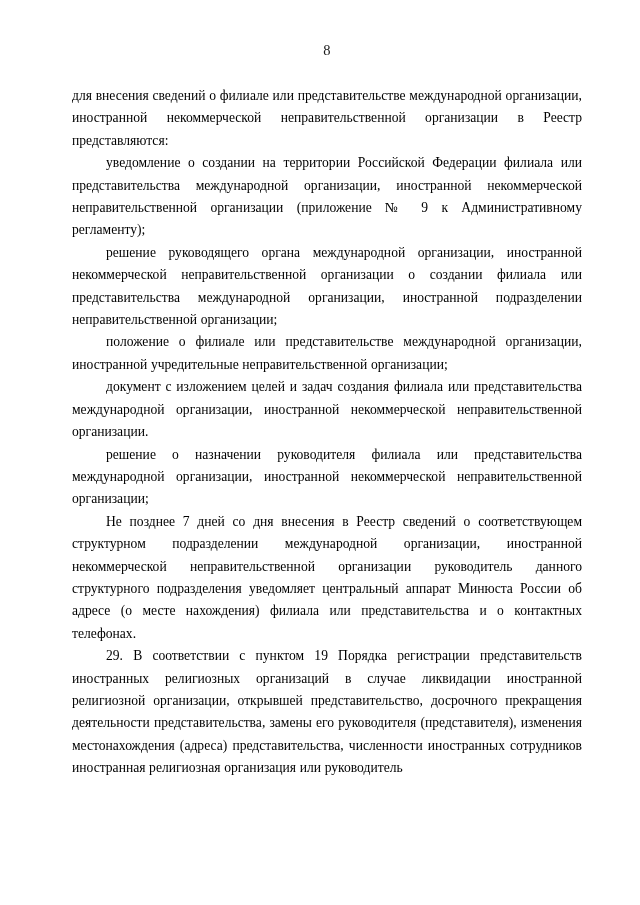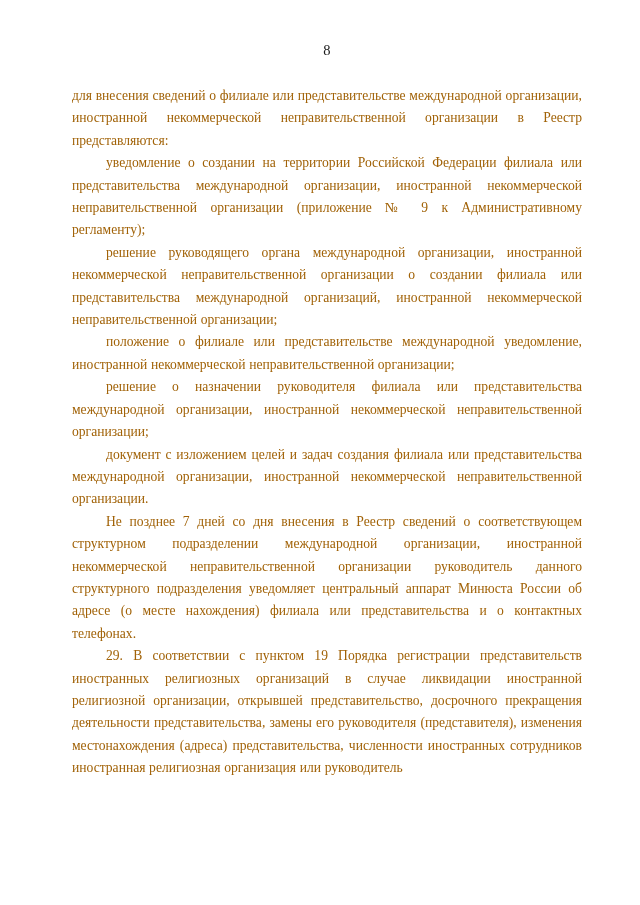--- a/index.html
+++ b/index.html
@@ -26,21 +26,21 @@
     text-align: center;
     font-size: 14.5px;
     margin: 12px 0 26px 0;
     letter-spacing: 0.2px;
   }
   .body-text {
     font-size: 13.6px;
     line-height: 22.4px;
     text-align: justify;
     text-justify: inter-word;
-    color: #a16207;
+    color: #000000;
   }
   p.para {
     margin: 0;
     text-indent: 34px;
     text-align: justify;
     text-align-last: left;
     word-spacing: 0.2px;
   }
   p.para.noindent {
     text-indent: 0;
@@ -49,21 +49,21 @@
 </head>
 <body>
 
 <div class="page">
 
   <div class="page-number">8</div>
 
   <div class="body-text">
     <p class="para noindent">для внесения сведений о филиале или представительстве международной организации, иностранной некоммерческой неправительственной организации в Реестр представляются:</p>
     <p class="para">уведомление о создании на территории Российской Федерации филиала или представительства международной организации, иностранной некоммерческой неправительственной организации (приложение № 9 к Административному регламенту);</p>
-    <p class="para">решение руководящего органа международной организации, иностранной некоммерческой неправительственной организации о создании филиала или представительства международной организаций, иностранной некоммерческой неправительственной организации;</p>
-    <p class="para">положение о филиале или представительстве международной уведомление, иностранной некоммерческой неправительственной организации;</p>
+    <p class="para">решение руководящего органа международной организации, иностранной некоммерческой неправительственной организации о создании филиала или представительства международной организации, иностранной подразделении неправительственной организации;</p>
+    <p class="para">положение о филиале или представительстве международной организации, иностранной учредительные неправительственной организации;</p>
+    <p class="para">документ с изложением целей и задач создания филиала или представительства международной организации, иностранной некоммерческой неправительственной организации.</p>
     <p class="para">решение о назначении руководителя филиала или представительства международной организации, иностранной некоммерческой неправительственной организации;</p>
-    <p class="para">документ с изложением целей и задач создания филиала или представительства международной организации, иностранной некоммерческой неправительственной организации.</p>
     <p class="para">Не позднее 7 дней со дня внесения в Реестр сведений о соответствующем структурном подразделении международной организации, иностранной некоммерческой неправительственной организации руководитель данного структурного подразделения уведомляет центральный аппарат Минюста России об адресе (о месте нахождения) филиала или представительства и о контактных телефонах.</p>
     <p class="para">29. В соответствии с пунктом 19 Порядка регистрации представительств иностранных религиозных организаций в случае ликвидации иностранной религиозной организации, открывшей представительство, досрочного прекращения деятельности представительства, замены его руководителя (представителя), изменения местонахождения (адреса) представительства, численности иностранных сотрудников иностранная религиозная организация или руководитель</p>
   </div>
 
 </div>
 
 </body></html>

